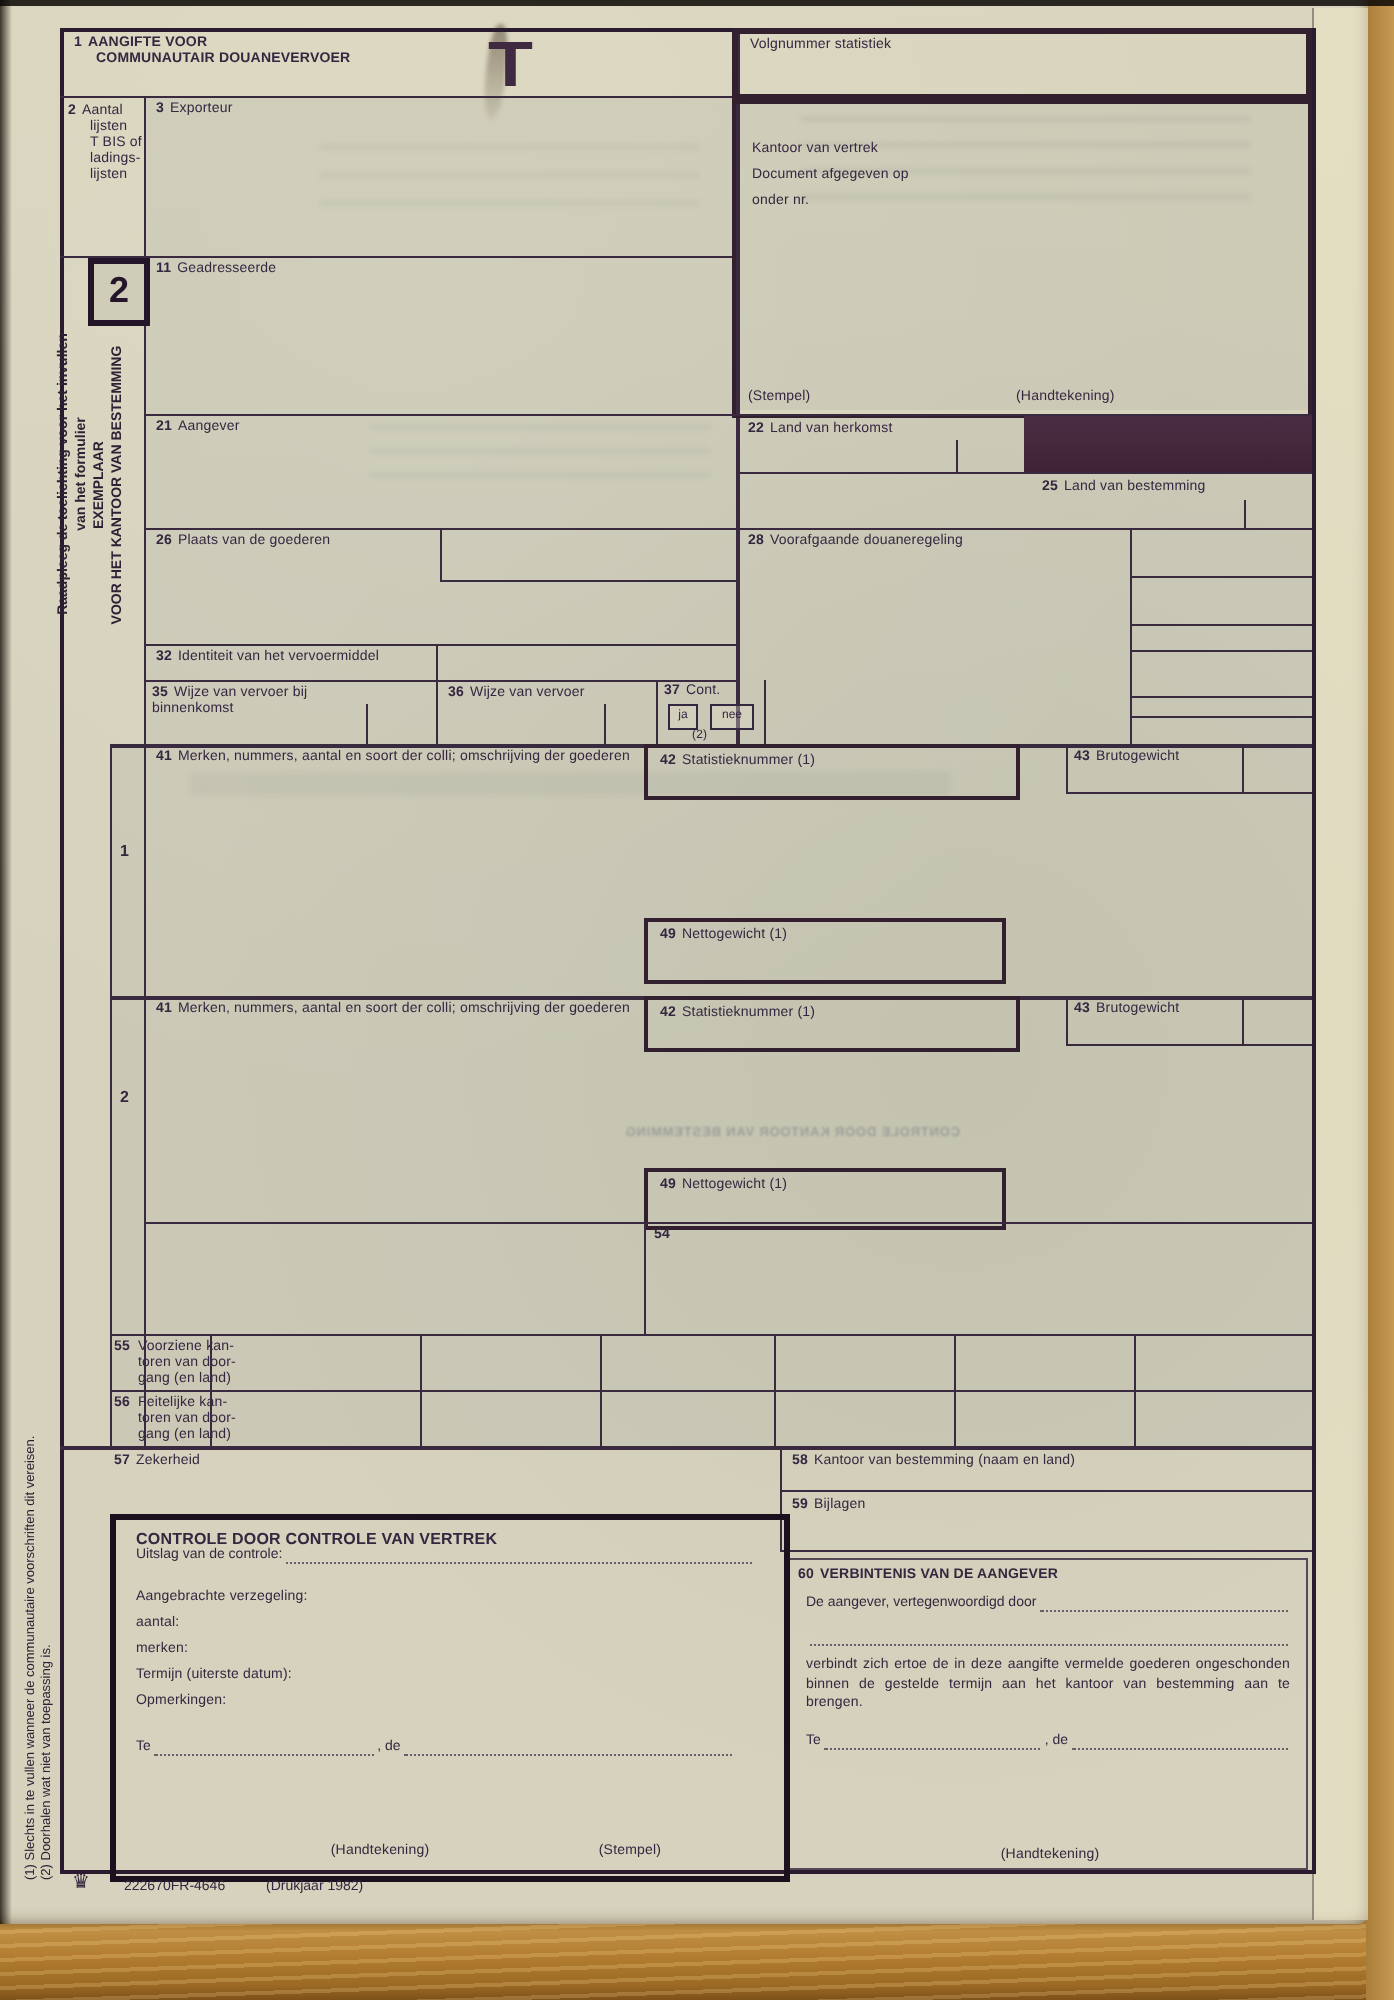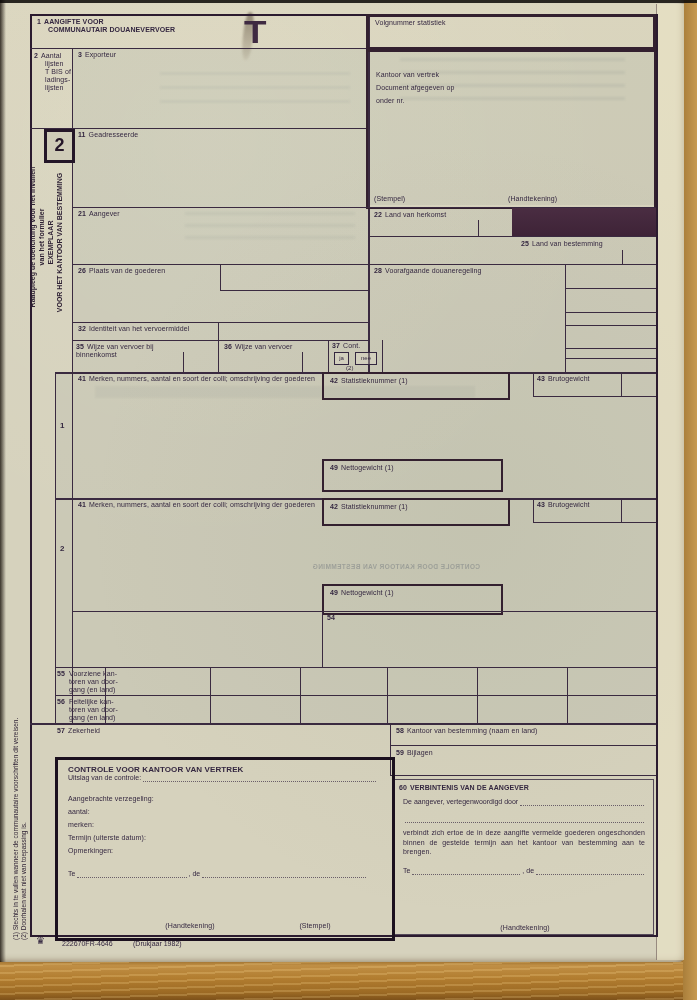--- a/index.html
+++ b/index.html
@@ -232,21 +232,21 @@
     <div class="lbl just" style="left:403px;top:828px;width:242px">verbindt zich ertoe de in deze aangifte vermelde goederen ongeschonden binnen de gestelde termijn aan het kantoor van bestemming aan te brengen.</div>
     <div class="flexline" style="left:403px;top:867px;width:243px">
       <span>Te</span>
       <span class="dots" style="flex:2"></span>
       <span>, de</span>
       <span class="dots" style="flex:2"></span>
     </div>
     <div class="lbl" style="left:455px;top:924px;width:140px;text-align:center">(Handtekening)</div>
 
     <div class="controle"></div>
-    <div class="lbl" style="left:68px;top:766px;font-weight:700;font-size:8px">CONTROLE VOOR KANTOOR VAN VERTREK</div>
+    <div class="lbl" style="left:68px;top:766px;font-weight:700;font-size:8px">CONTROLE DOOR CONTROLE VAN VERTREK</div>
     <div class="flexline" style="left:68px;top:774px;width:310px">
       <span>Uitslag van de controle:</span>
         <span class="dots" style="flex:1"></span>
     </div>
     <div class="lbl" style="left:68px;top:795px">Aangebrachte verzegeling:</div>
     <div class="lbl" style="left:68px;top:808px">aantal:</div>
     <div class="lbl" style="left:68px;top:821px">merken:</div>
     <div class="lbl" style="left:68px;top:834px">Termijn (uiterste datum):</div>
     <div class="lbl" style="left:68px;top:847px">Opmerkingen:</div>
     <div class="flexline" style="left:68px;top:870px;width:300px">

